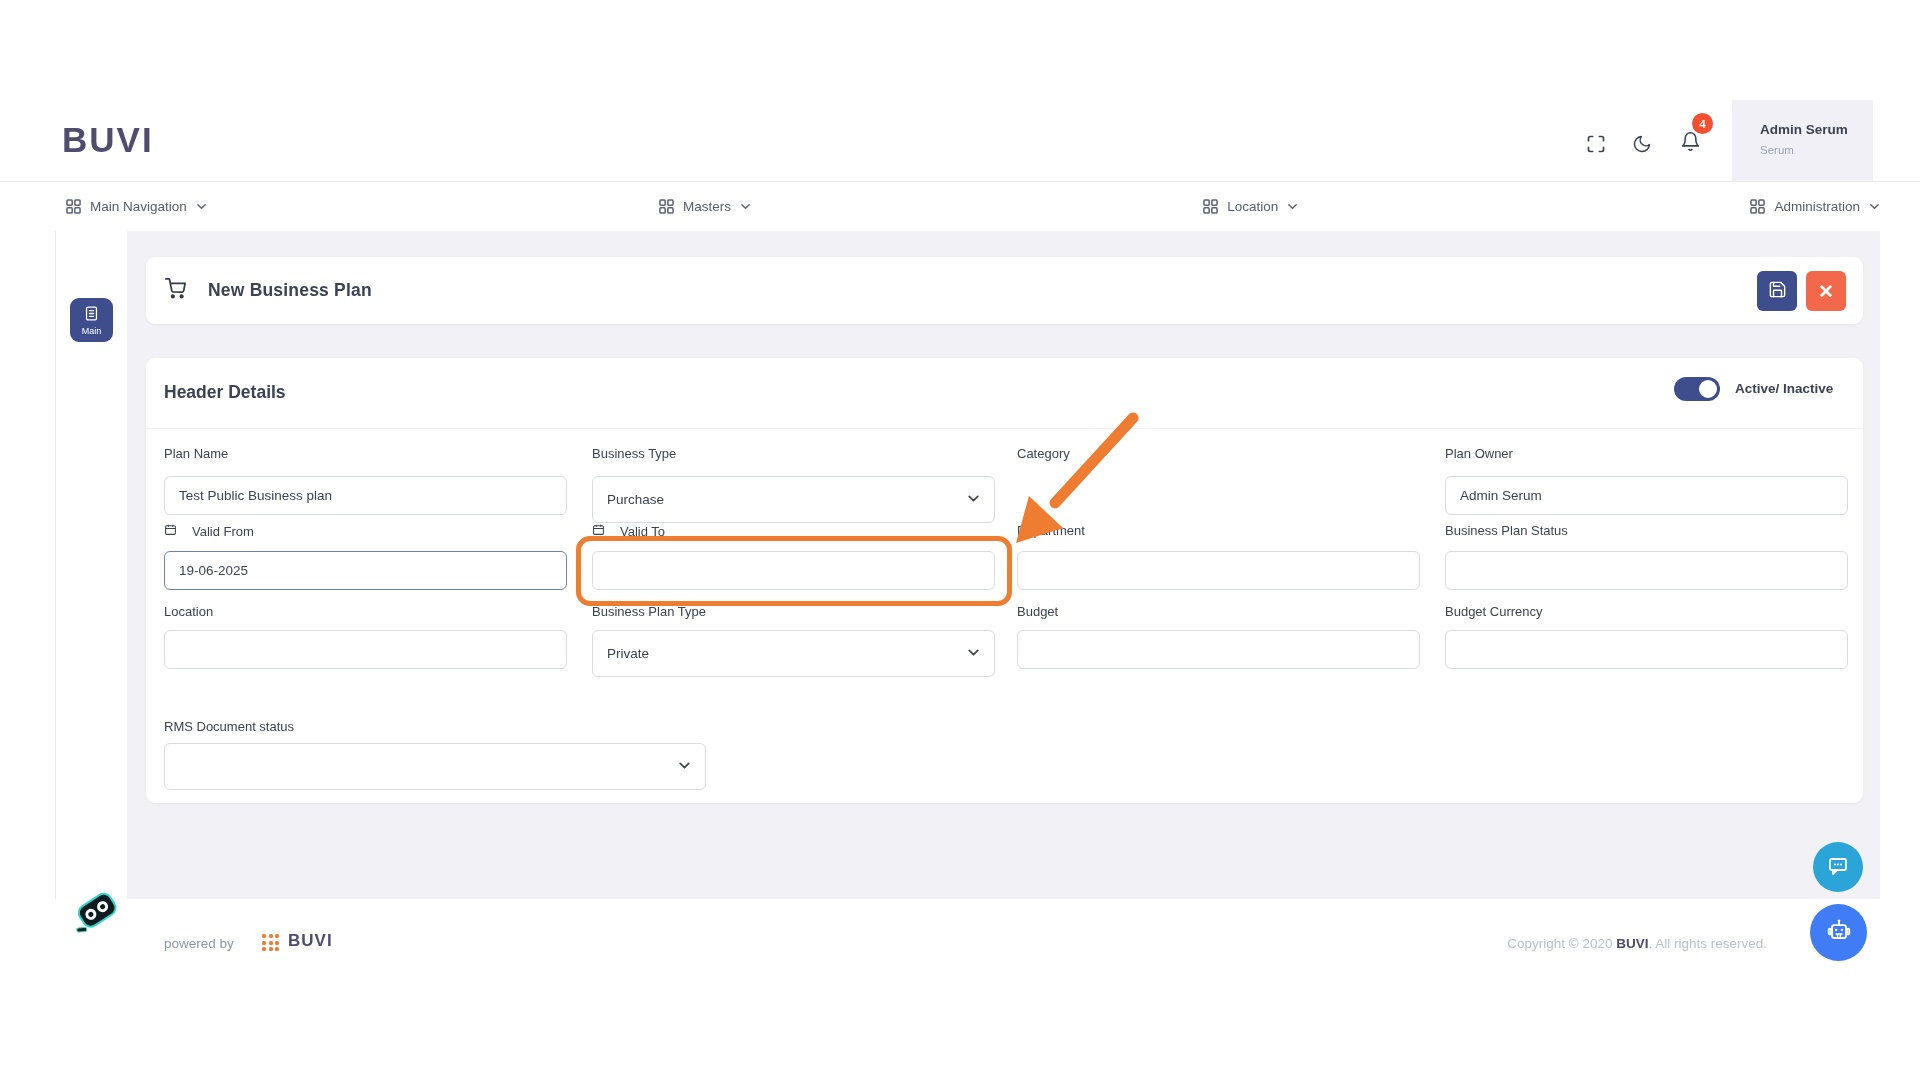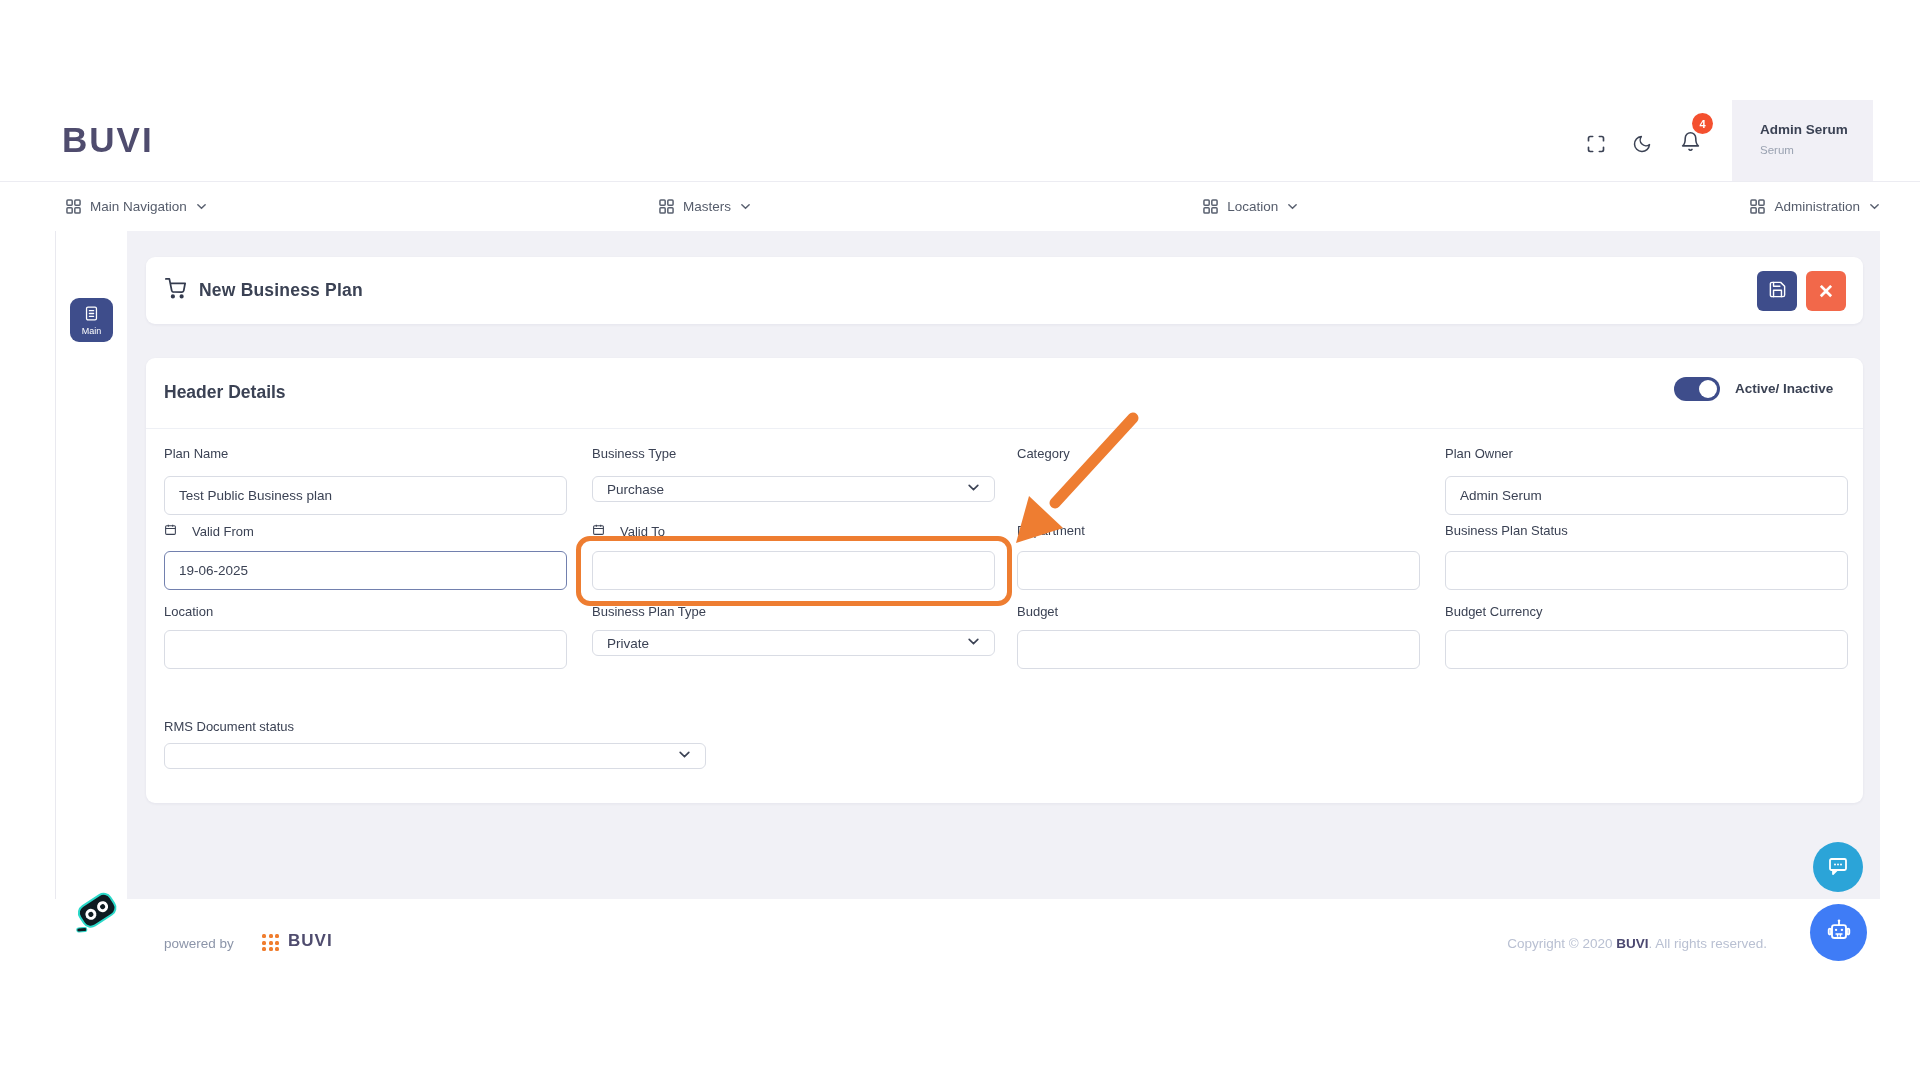--- a/index.html
+++ b/index.html
@@ -35,41 +35,41 @@
   .main-bg { position:absolute; left:55px; top:231px; width:1825px; height:668px; background:#f1f1f6; }
   .left-rail { position:absolute; left:55px; top:231px; width:72px; height:668px; background:#ffffff;
           border-left:1px solid #e9e9ef; }
   .main-rail-btn { position:absolute; left:70px; top:274px; width:43px; height:44px; background:#3e4d8b;
           border:none; border-radius:9px; cursor:pointer; display:flex; flex-direction:column;
           align-items:center; justify-content:center; gap:1px;margin-top:24px; }
   .main-rail-btn .rail-label { color:#fff; font-size:9px; font-weight:500; }
 
   .card { position:absolute; background:#fff; border-radius:9px; box-shadow:0 1px 3px rgba(40,40,80,.06); }
   .title-card { left:146px; top:257px; width:1717px; height:67px; }
-  .page-title-wrap { position:absolute; left:19px; top:0; height:67px; display:flex; align-items:center; gap:13px; }
+  .page-title-wrap { position:absolute; left:19px; top:0; height:67px; display:flex; align-items:center; gap:22px; }
   .page-title { font-size:17.5px; font-weight:700; color:#3b4254; letter-spacing:.2px; }
   .sq-btn { position:absolute; top:14px; width:40px; height:40px; border:none; border-radius:6px;
           display:flex; align-items:center; justify-content:center; cursor:pointer; }
   .save-btn { left:1611px; background:#3e4d8b; }
   .close-btn { left:1660px; background:#f2684a; color:#fff; font-size:19px; font-weight:700; }
 
   .details-card { left:146px; top:358px; width:1717px; height:445px; }
   .section-title { position:absolute; left:18px; top:24px; font-size:17.5px; font-weight:700; color:#3b4254; }
   .toggle { position:absolute; left:1528px; top:19px; width:46px; height:24px; border-radius:12px;
           background:#3e4d8b; cursor:pointer; }
   .toggle-knob { position:absolute; right:3px; top:3px; width:18px; height:18px; border-radius:50%; background:#fff; }
   .toggle-label { position:absolute; left:1589px; top:23px; font-size:13.5px; font-weight:700; color:#3b4254; }
   .section-divider { position:absolute; left:0; top:70px; width:1717px; height:1px; background:#eef0f5; }
 
   .fld-label { position:absolute; font-size:13px; font-weight:400; color:#3b4254;
           display:flex; align-items:center; gap:6px; }
   .fld-input { position:absolute; height:39px; border:1px solid #d9dce4; border-radius:6px;
           background:#fff; font-family:"Liberation Sans",sans-serif; font-size:13.5px; color:#3b4254;
           padding:0 14px; outline:none; }
-  .fld-select { position:absolute; height:26px; border:1px solid #d9dce4; border-radius:6px; background:#fff;
+  .fld-select { position:absolute; height:47px; border:1px solid #d9dce4; border-radius:6px; background:#fff;
           display:flex; align-items:center; justify-content:space-between; padding:0 14px;
           font-size:13.5px; color:#3b4254; cursor:pointer; }
   .vf-border { border-color:#7280ae !important; }
 
   
   .c1 { left:18px; }  .c2 { left:446px; }  .c3 { left:871px; }  .c4 { left:1299px; }
   .w { width:403px; }
   .r1l { top:88px; }  .r1i { top:118px; }
   .r2l { top:165px;gap:15px; } .r2i { top:193px; }
   .r3l { top:246px; } .r3i { top:272px; }

